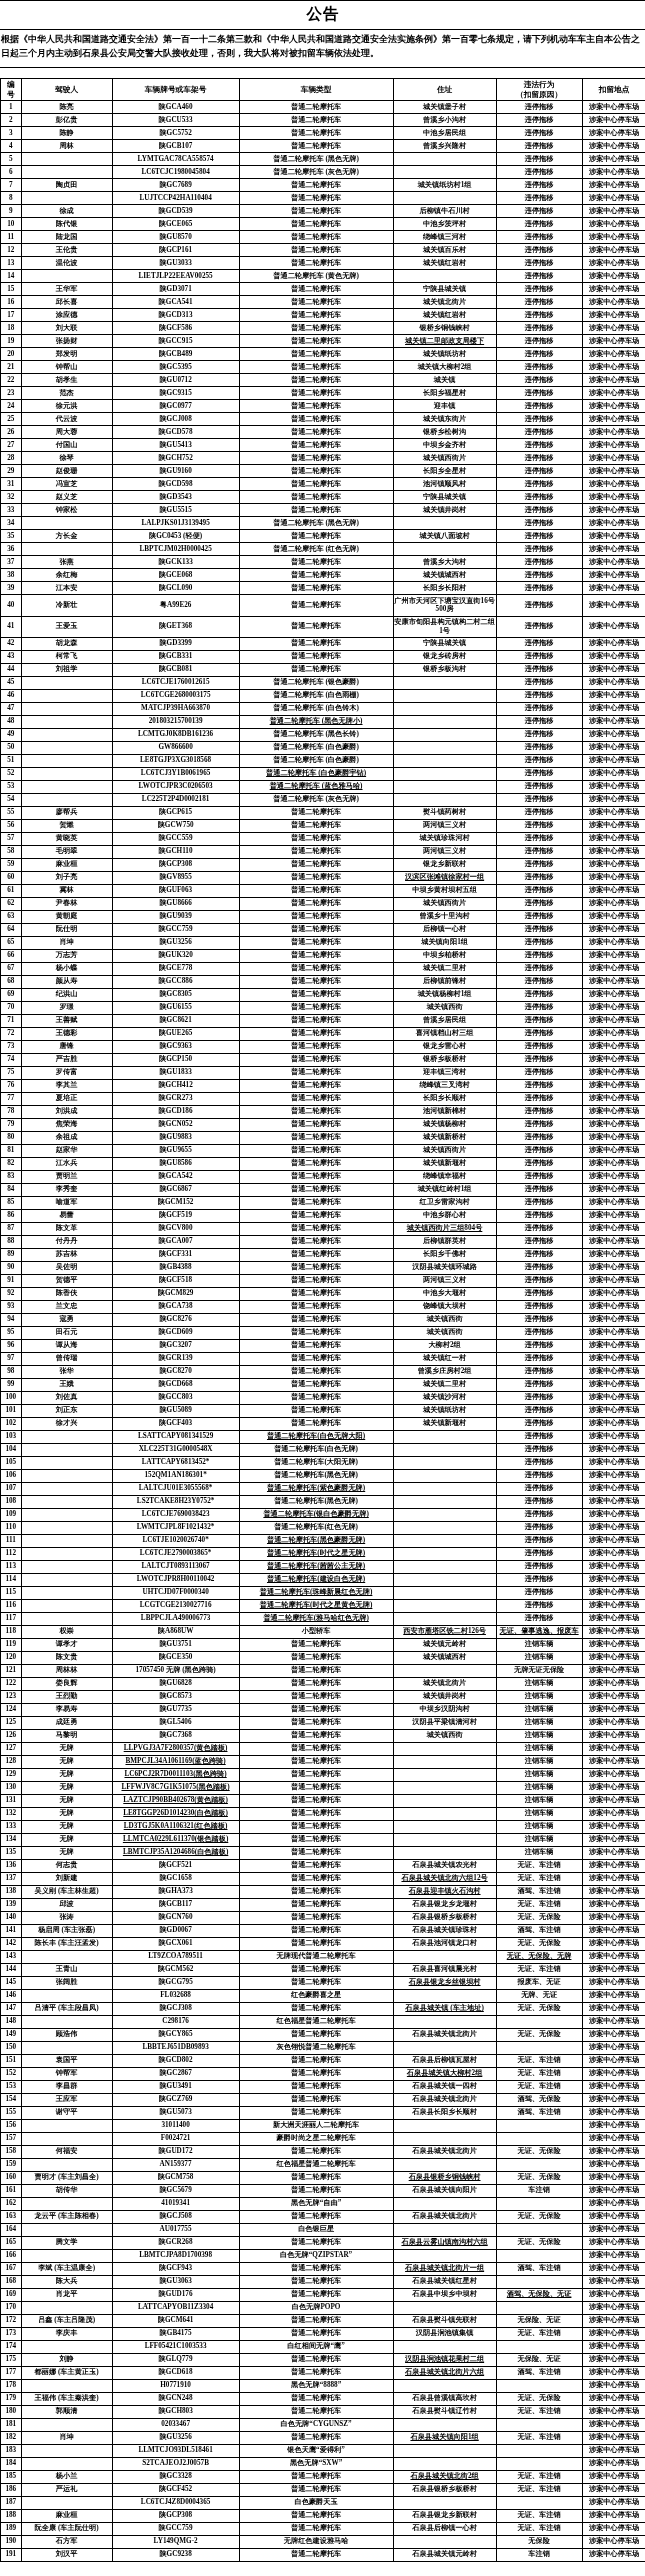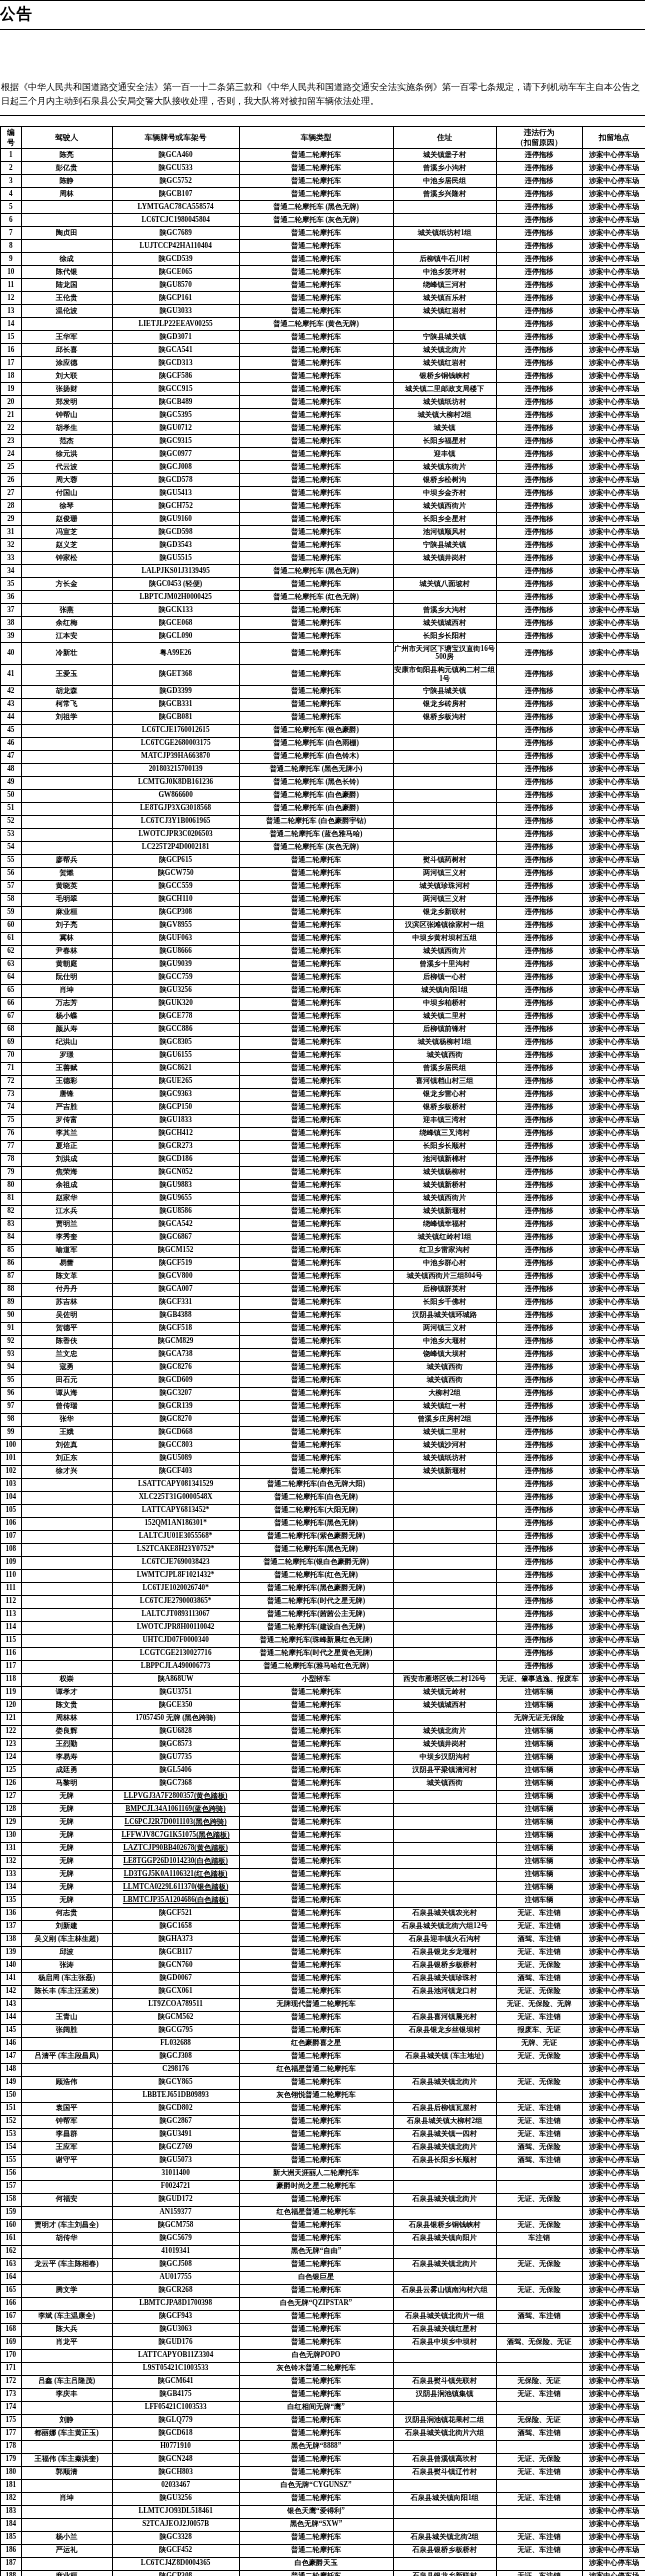--- a/index.html
+++ b/index.html
@@ -4,46 +4,46 @@
 <style>
   * { margin:0; padding:0; box-sizing:border-box; }
   html,body { background:#ffffff; }
   body {
     width:646px;
     font-family:"Liberation Serif","DejaVu Serif",serif;
     color:#000;
   }
   .sheet { width:646px; border-top:1px solid #000; }
   .title-band {
-    width:100%; padding:3.1px 0 4.1px 0;
+    width:100%; text-align:center; padding:3.1px 0 4.1px 0;
     border-bottom:1px solid #000;
   }
   .title-band h1 { font-size:15.5px; font-weight:bold; letter-spacing:1px; }
   .notice-band {
     width:100%; padding:3.1px 2.1px 7.2px 1px;
     border-bottom:1px solid #000;
   }
   .notice-band p {
-    font-size:9px; font-weight:normal; line-height:1.5; text-align:left;margin-top:48px;
+    font-size:9px; font-weight:bold; line-height:1.5; text-align:left;
   }
   .gap { height:9.3px; }
   table.announcement {
     width:646px; border-collapse:collapse; table-layout:fixed;
     border:1px solid #000;
   }
   table.announcement th, table.announcement td {
     border-left:0.5px solid #000; border-right:0.5px solid #000;
     border-top:1px solid #000; border-bottom:1px solid #000;
     text-align:center; vertical-align:middle;
     font-weight:bold; font-size:7.2px; line-height:1.2;
     padding:1.5px 0.5px; height:13px;
     overflow:hidden; word-break:break-all;
   }
   table.announcement th { white-space:pre-line; font-size:7.7px; }
-  td.sm  { font-size:6.2px; }
+  td.sm  { font-size:6.2px;text-decoration:underline; }
   td.xs  { font-size:5.4px; }
   td.vin { font-size:6.7px; }
   td.vinsm { font-size:5.7px;text-decoration:underline; }
 </style>
 </head>
 <body>
 
 <div class="sheet">
   <div class="title-band">
     <h1>公告</h1>
@@ -1591,29 +1591,20 @@
         <tr>
           <td>170</td>
           <td></td>
           <td class="vin">LATTCAPYOB11Z3304</td>
           <td>白色无牌POPO</td>
           <td></td>
           <td></td>
           <td>涉案中心停车场</td>
         </tr>
         <tr>
-          <td>171</td>
-          <td></td>
-          <td class="vin">L9ST05421C1003533</td>
-          <td>灰色铃木普通二轮摩托车</td>
-          <td></td>
-          <td></td>
-          <td>涉案中心停车场</td>
-        </tr>
-        <tr>
           <td>172</td>
           <td class="xs">吕鑫 (车主吕隆茂)</td>
           <td>陕GCM641</td>
           <td>普通二轮摩托车</td>
           <td>石泉县熨斗镇先联村</td>
           <td>无保险、无证</td>
           <td>涉案中心停车场</td>
         </tr>
         <tr>
           <td>173</td>

